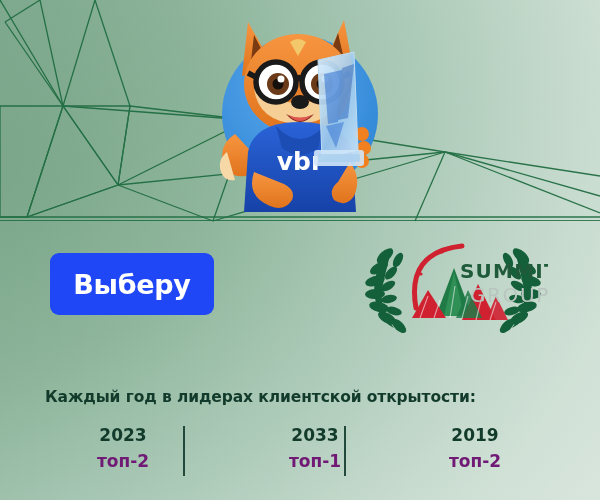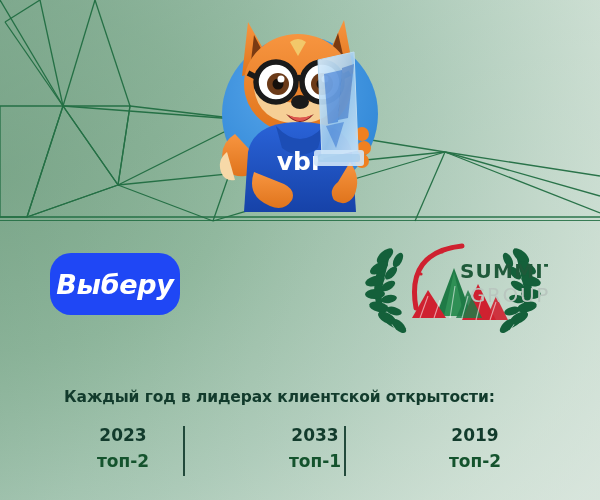--- a/index.html
+++ b/index.html
@@ -22,44 +22,44 @@
   
   .poly{position:absolute;left:0;top:0;width:600px;height:222px;}
   .divider{position:absolute;left:0;top:220px;width:600px;height:1.4px;background:#1d6b3f;opacity:.85;}
 
   
   .hero{position:absolute;left:202px;top:2px;width:196px;height:220px;}
 
   
   .logos{position:absolute;left:0;top:236px;width:600px;height:110px;}
   .vyberu{
-    position:absolute;left:50px;top:17px;width:130px;height:62px;
-    background:#1f47f5;border-radius:21px;
-    display:flex;align-items:center;justify-content:center;font-style:italic;
+    position:absolute;left:50px;top:17px;width:164px;height:62px;
+    background:#1f47f5;border-radius:9px;
+    display:flex;align-items:center;justify-content:center;
   }
   .vyberu span{
     color:#ffffff;font-size:27px;font-weight:700;letter-spacing:-.3px;
     font-family:"DejaVu Sans",sans-serif;
   }
   .summit{position:absolute;left:358px;top:2px;width:190px;height:100px;}
 
   
   .caption{
-    position:absolute;left:64px;top:388px;
+    position:absolute;left:45px;top:388px;
     color:#123b2c;font-size:15.5px;font-weight:700;letter-spacing:-.1px;
     font-family:"DejaVu Sans",sans-serif;white-space:nowrap;
   }
   .years{position:absolute;left:48px;top:424px;width:520px;height:56px;}
   .ycol{position:absolute;top:0;width:150px;text-align:center;}
   .ycol .yr{
     color:#123b2c;font-size:17px;font-weight:700;line-height:22px;
     font-family:"DejaVu Sans",sans-serif;
   }
   .ycol .rk{
-    color:#14532d;font-size:17px;font-weight:700;line-height:22px;margin-top:4px;
+    color:#701a75;font-size:17px;font-weight:700;line-height:22px;margin-top:4px;
     font-family:"DejaVu Sans",sans-serif;
   }
   .vsep{position:absolute;top:2px;width:1.6px;height:50px;background:#123b2c;opacity:.9;}
 </style>
 </head>
 <body>
 
 <div class="banner">
 
   <div class="bg"></div>

